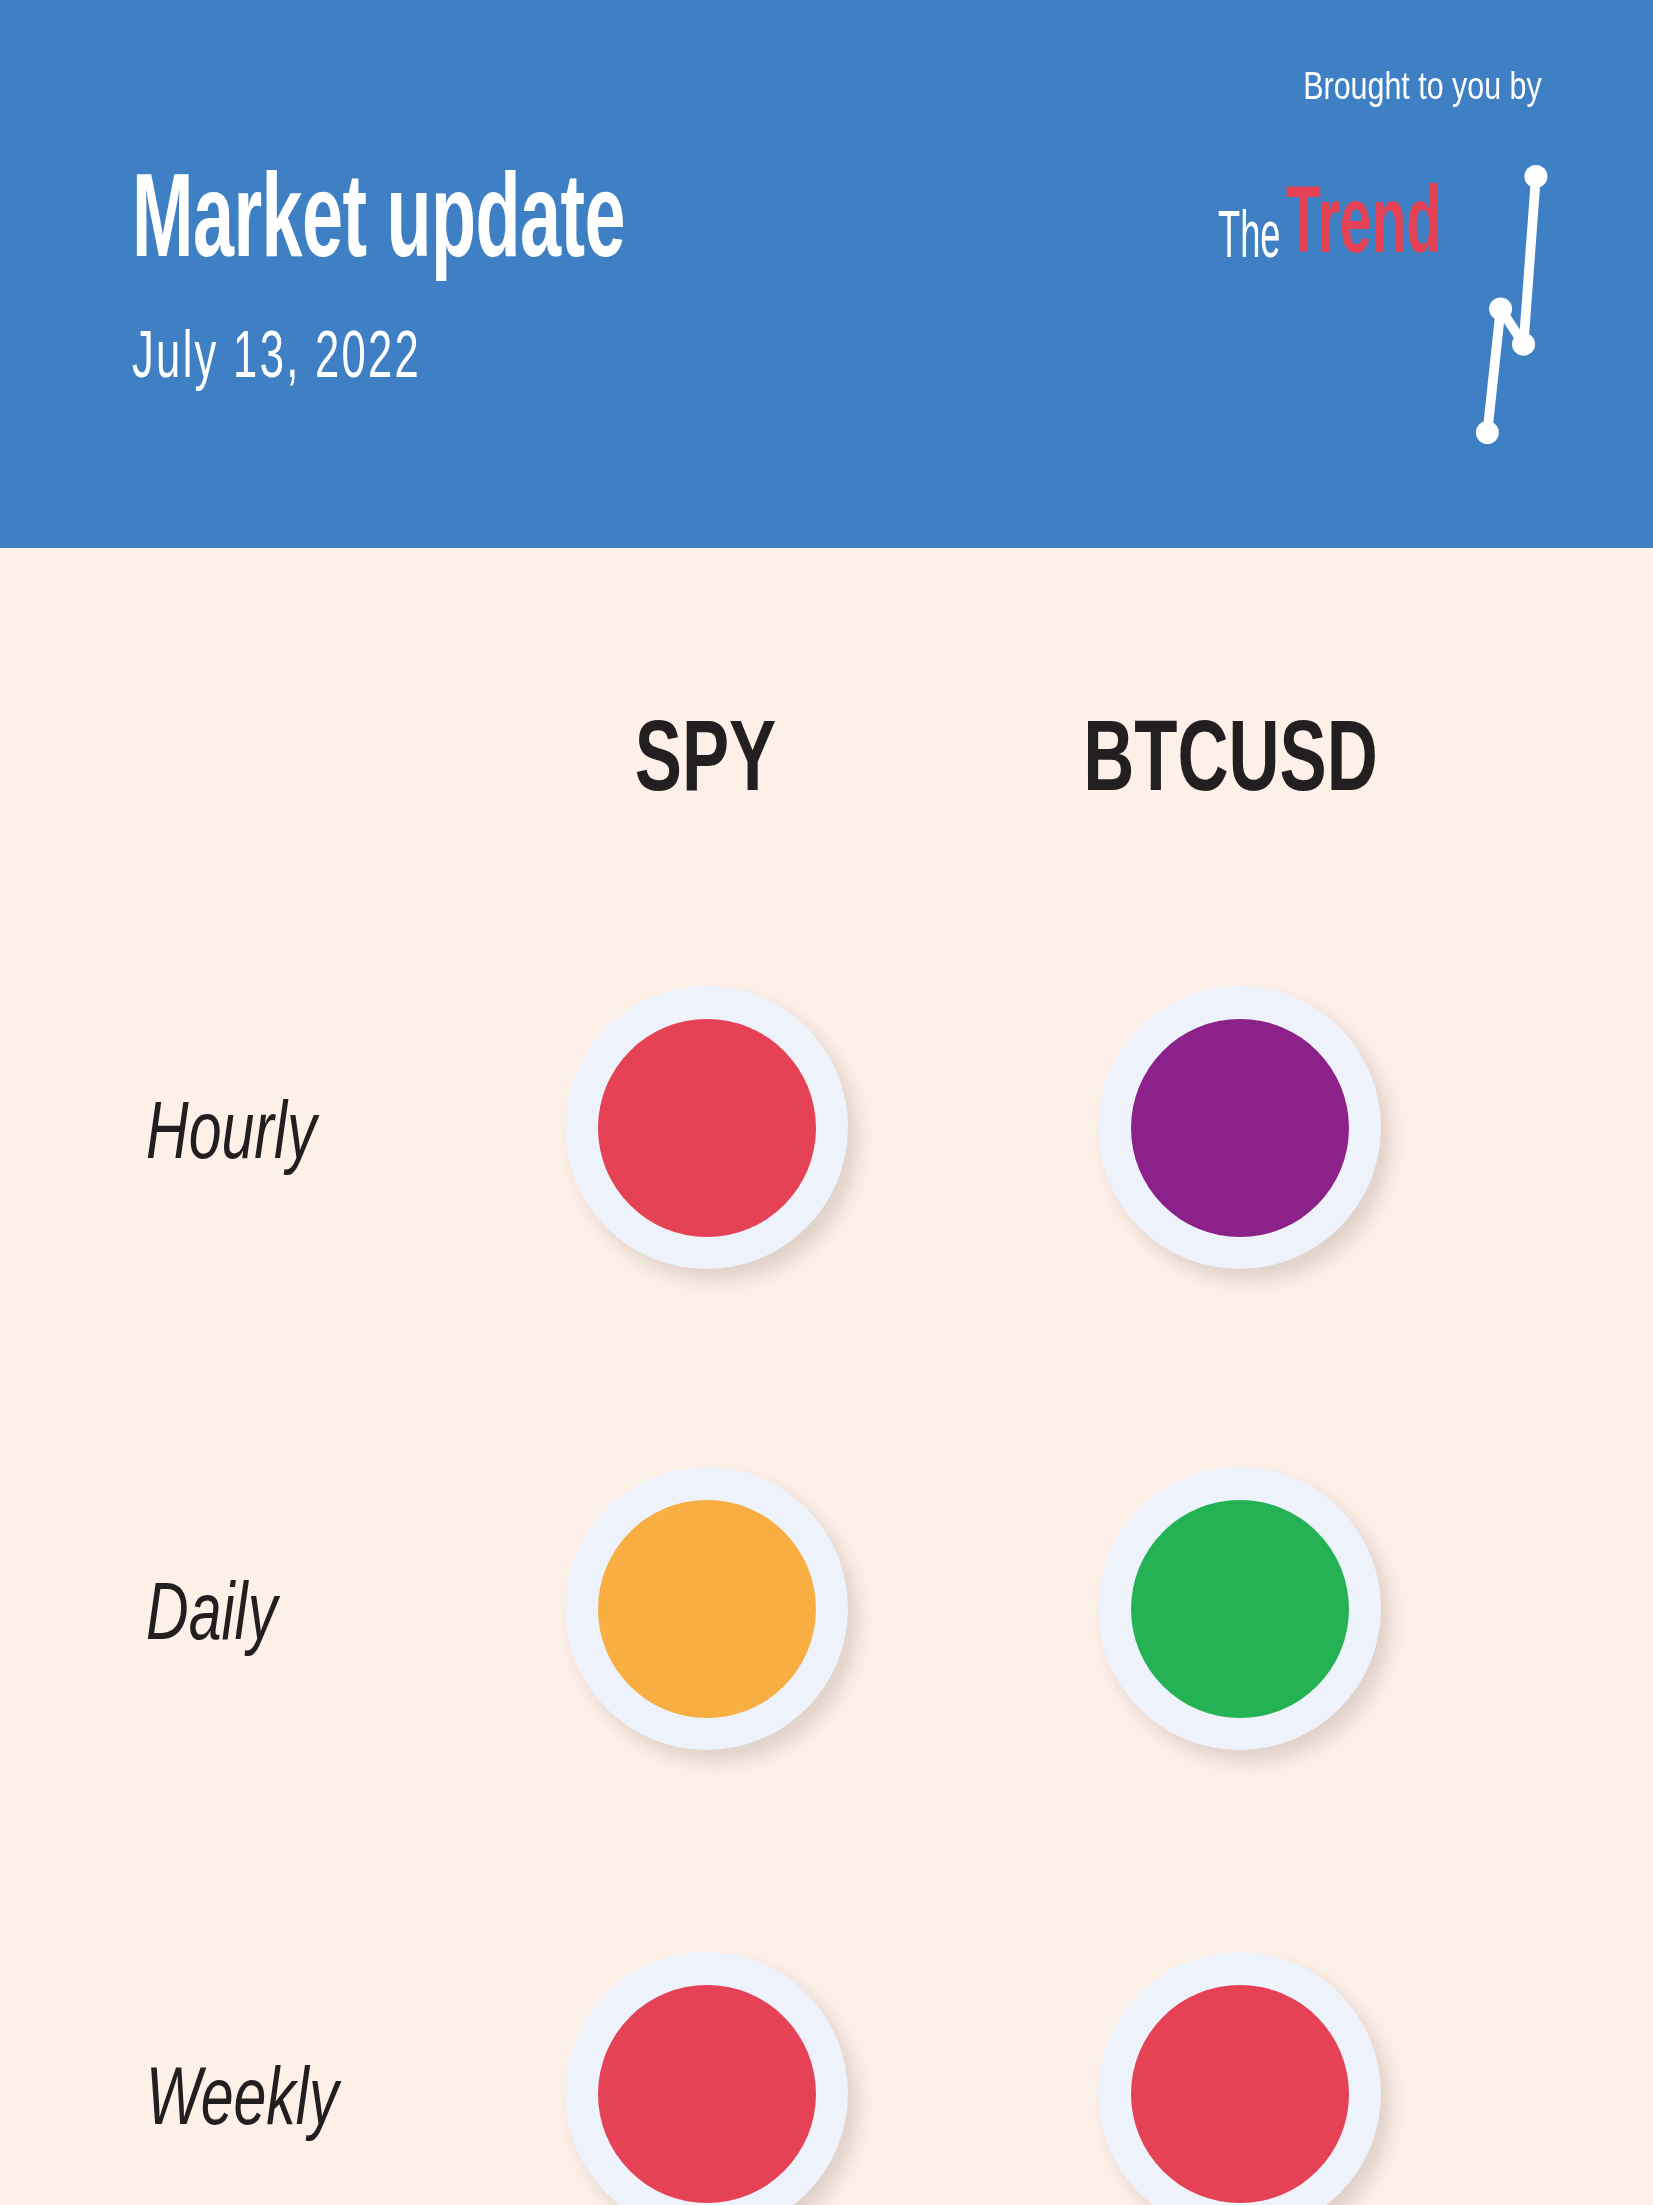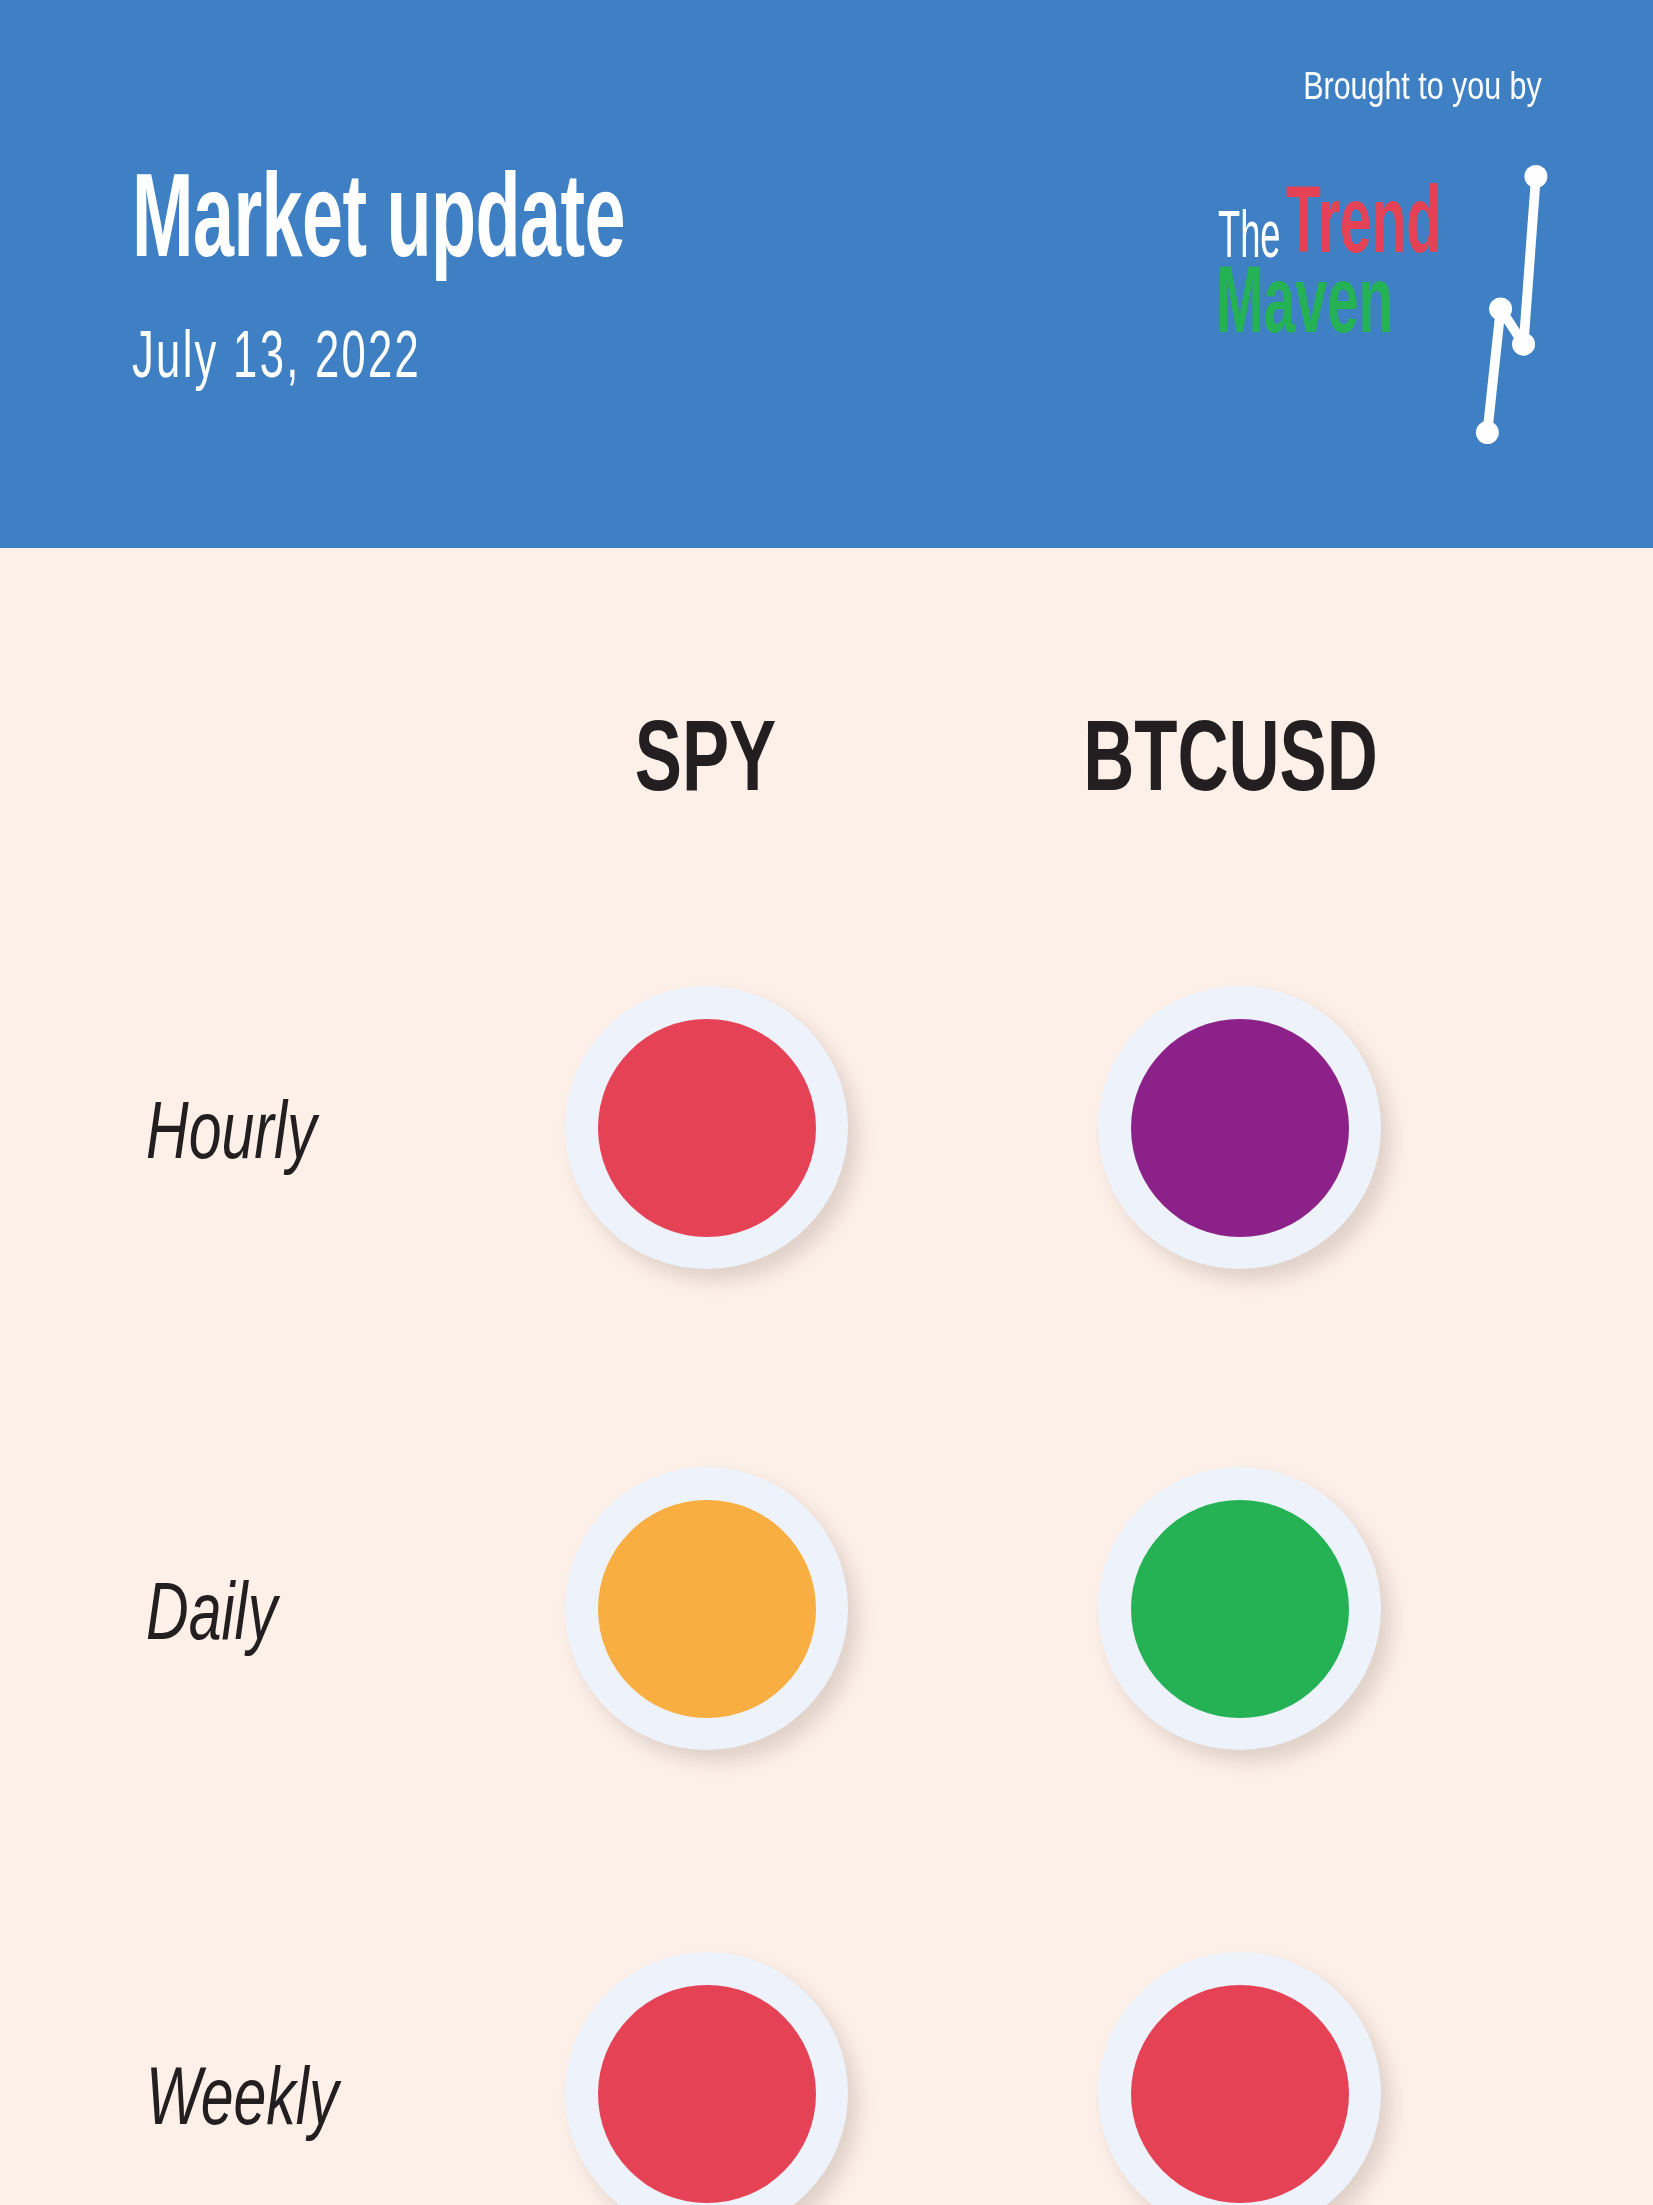--- a/index.html
+++ b/index.html
@@ -181,23 +181,20 @@
   <div class="header-title">Market update</div>
 
   <div class="header-date">July 13, 2022</div>
 
   <div class="brought-by">Brought to you by</div>
 
   <div class="logo">
     <div class="logo-text-wrap">
       <div class="logo-line1">
         <span class="logo-the">The</span><span class="logo-trend">Trend</span>
-      </div>
-      <div class="logo-line2">
-        <span class="logo-maven">Maven</span>
       </div>
     </div>
     <svg class="logo-chart" viewBox="0 0 820 700">
       <polyline points="660,640 690,360 742,440 770,60" fill="none" stroke="#FFFFFF" stroke-width="22" stroke-linecap="round" stroke-linejoin="round"></polyline>
       <circle cx="660" cy="640" r="26" fill="#FFFFFF"></circle>
       <circle cx="690" cy="360" r="26" fill="#FFFFFF"></circle>
       <circle cx="742" cy="440" r="26" fill="#FFFFFF"></circle>
       <circle cx="770" cy="60" r="26" fill="#FFFFFF"></circle>
     </svg>
   </div>

